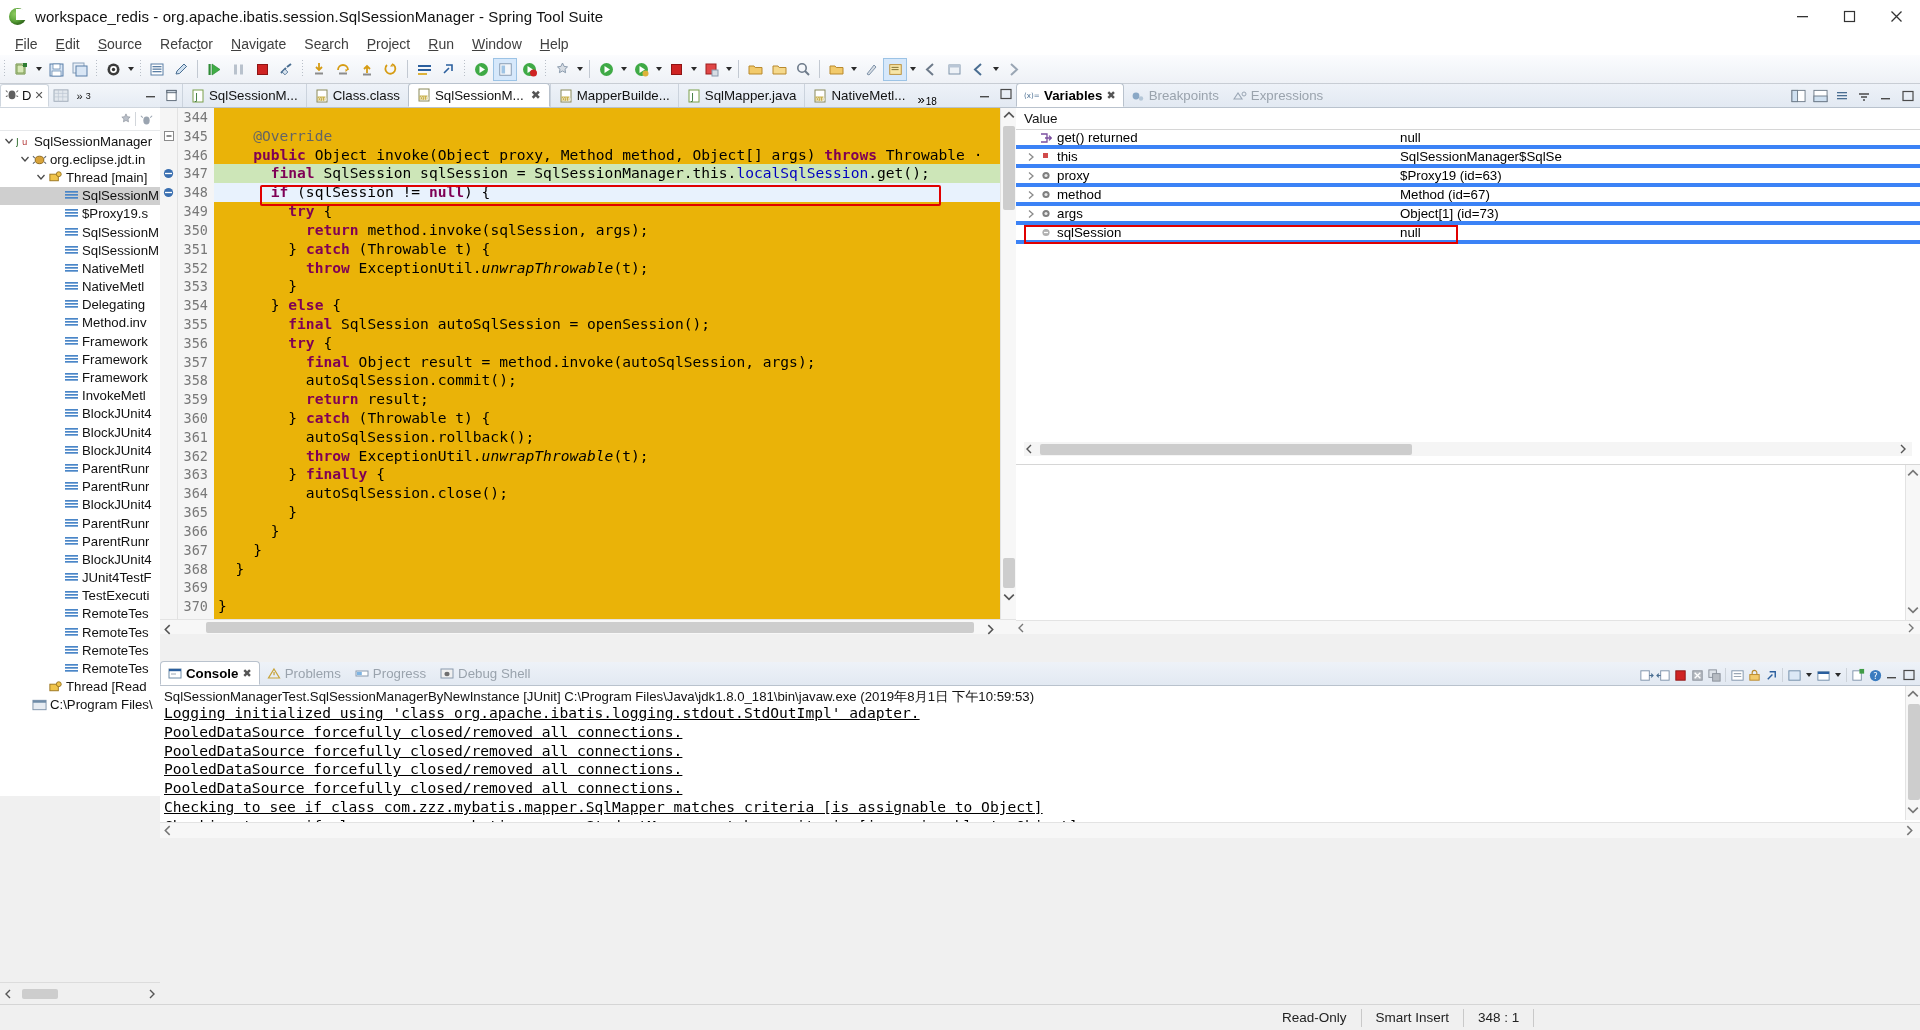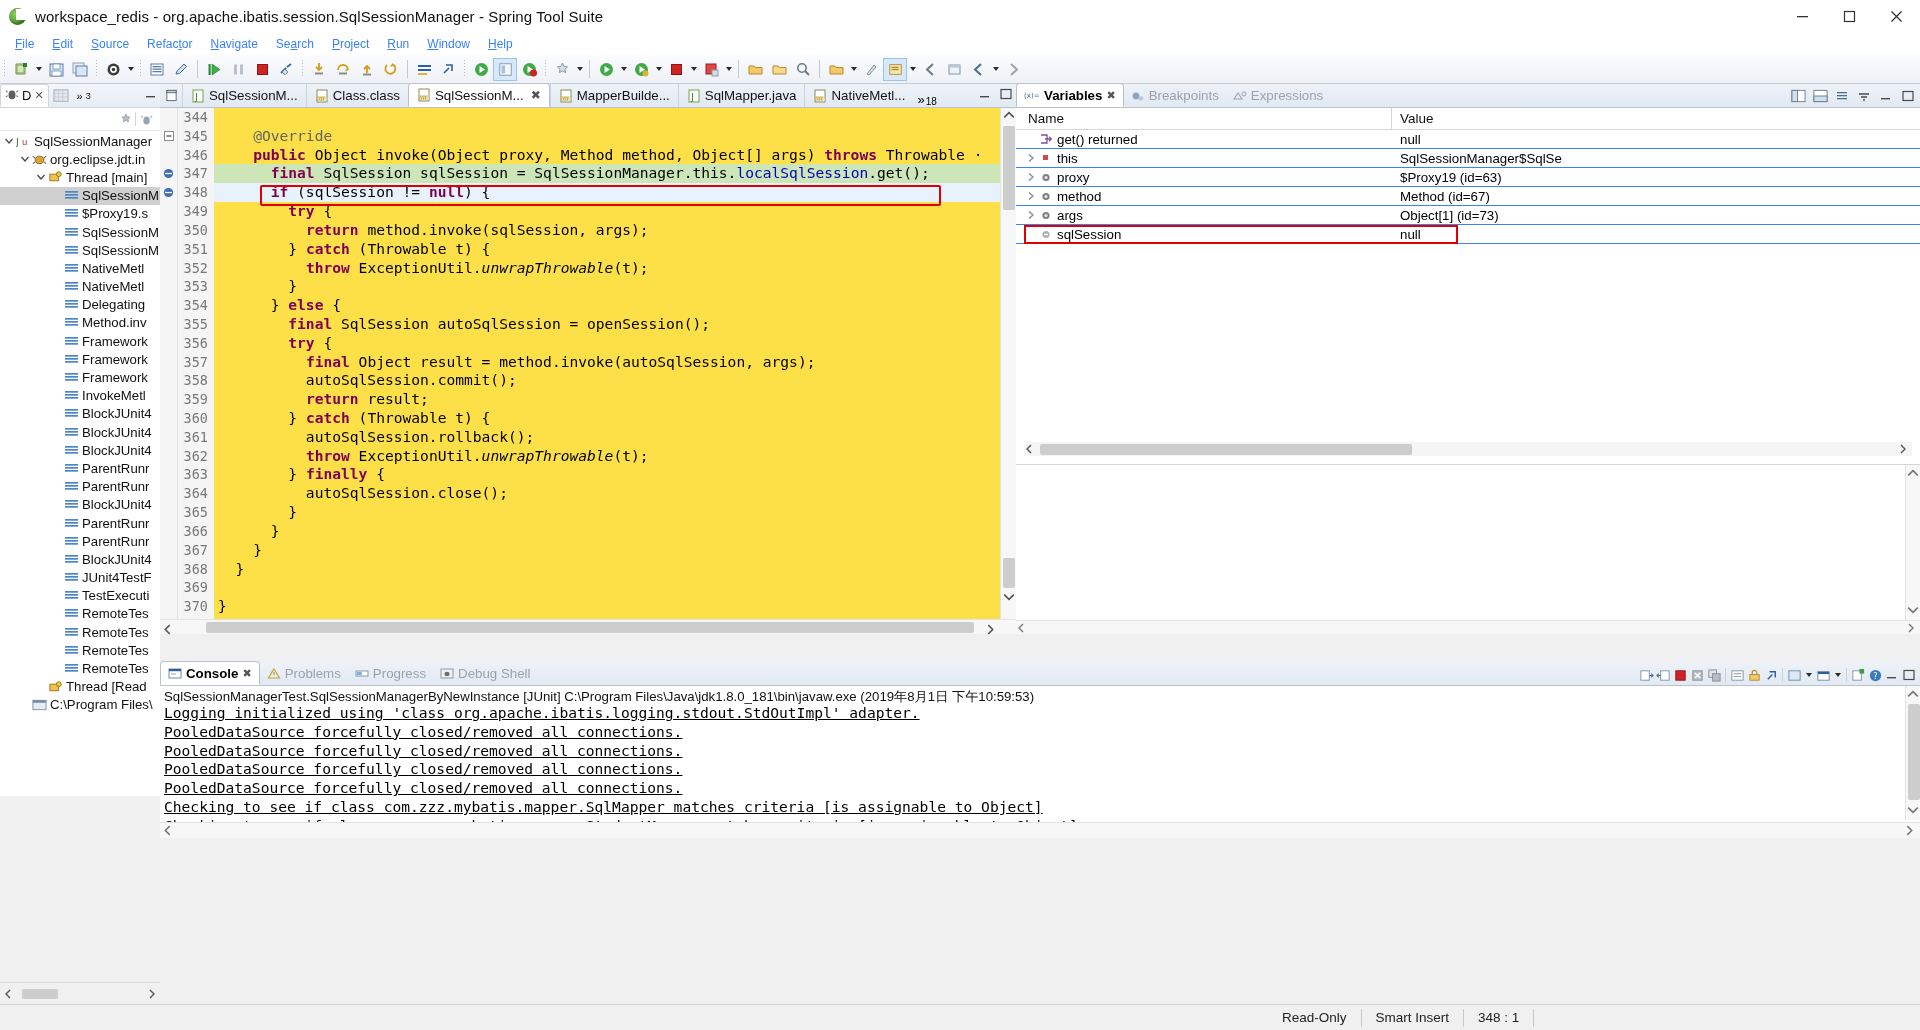--- a/index.html
+++ b/index.html
@@ -46,21 +46,21 @@
   }
   .win-btn svg { display: block; }
 
   
   .menubar {
     position: absolute; top: 33px; left: 0; width: 1920px; height: 22px;
     background: #ffffff;
     display: flex; align-items: center; padding-left: 6px;
   }
   .menu-item {
-    padding: 2px 9px; font-size: 12px; color: #3b82f6; line-height: 18px;
+    padding: 2px 9px; font-size: 14px; color: #404040; line-height: 18px;
   }
   .menu-item u { text-decoration: underline; }
 
   
   .toolbar {
     position: absolute; top: 55px; left: 0; width: 1920px; height: 29px;
     background: linear-gradient(#fbfcfe, #eef1f6);
     border-bottom: 1px solid #c8cdd4;
     display: flex; align-items: center;
   }
@@ -141,21 +141,21 @@
     border-radius: 4px 4px 0 0; height: 24px; font-weight: normal;
   }
   .ed-tab .closex { font-size: 12px; color: #555; margin-left: 3px; }
   .ed-tab-more {
     display:flex; align-items:flex-end; gap:1px; padding:0 4px; height:23px; font-size:13px;
   }
   .ed-tab-more sub { font-size: 10px; }
   .ed-right-btns { position: absolute; right: 2px; top: 2px; display: flex; gap: 5px; }
   .mini-btn { width: 16px; height: 16px; display: flex; align-items: center; justify-content: center; }
 
-  .code-wrap { position: relative; height: 526px; background: #fde047; display: flex; }
+  .code-wrap { position: relative; height: 526px; background: #eab308; display: flex; }
   .ruler-left {
     width: 18px; background: #f5f5f5; border-right: 1px solid #e2e2e2; position: relative;
   }
   .gutter {
     width: 36px; background: #f5f5f5; text-align: right; padding-right: 6px;
     font-family: "DejaVu Sans Mono", monospace; font-size: 13.5px; color: #787878;
     position: relative;
   }
   .code {
     flex: 1; position: relative; overflow: hidden;
@@ -195,21 +195,21 @@
   }
   .vtab { height: 23px; display: flex; align-items: center; gap: 4px; padding: 0 7px; font-size: 13.3px; }
   .vtab.active { background: #fff; border: 1px solid #b9c2cd; border-bottom-color: #fff; border-radius: 4px 4px 0 0; height: 24px; color:#000; }
   .vtab.inactive { color: #9aa3ad; }
   .vars-hdr {
     display: flex; height: 22px; align-items: center; font-size: 13.5px; color: #111;
     border-bottom: 1px solid #d6d6d6; background: #fff;
   }
   .vars-hdr .c1 { width: 376px; padding-left: 12px; border-right: 1px solid #d6d6d6; height:22px; line-height:22px;}
   .vars-hdr .c2 { padding-left: 8px; }
-  .vrow { display: flex; height: 19px; align-items: center; font-size: 13.3px; border-bottom: 1px solid #3b82f6; position: relative;}
+  .vrow { display: flex; height: 19px; align-items: center; font-size: 13.3px; border-bottom: 4px solid #3b82f6; position: relative;}
   .vrow .c1 { width: 376px; display: flex; align-items: center; height: 19px; }
   .vrow .c2 { padding-left: 8px; white-space: nowrap; overflow: hidden; }
   .varrow-box { position: absolute; left: 8px; right: 0; top: 0; height: 19px; border: 2.5px solid #e00000; }
   .vtwist { width: 14px; display: flex; align-items: center; justify-content: center; margin-left: 8px; }
   .vic { width: 16px; display: flex; align-items: center; justify-content: center; margin-right: 3px; }
   .vars-hscroll { position: absolute; left: 8px; right: 8px; bottom: 178px; height: 14px; background: #f5f5f5; display:flex; align-items:center;}
   .vars-detail { position: absolute; left: 0; right: 0; bottom: 0; height: 170px; background: #fff; border-top: 1px solid #d6d6d6;}
 
   
   .console-panel {
@@ -1264,21 +1264,20 @@
         </div>
         <div class="mini-btn">
           <svg width="14" height="14" viewBox="0 0 14 14">
               <rect x="2" y="2.5" width="10" height="9" fill="none" stroke="#4a4a4a" stroke-width="1.2"></rect>
             </svg>
         </div>
       </div>
     </div>
 
     <div class="vars-hdr">
-      <div class="c1">Name</div>
       <div class="c2">Value</div>
     </div>
 
     <div id="vars-rows">
         <div class="vrow">
           <div class="c1">
             <div class="vtwist"></div>
             <div class="vic">
               <svg width="12" height="12" viewBox="0 0 12 12">
                 <path d="M1 2 h6 v8 h-6" fill="none" stroke="#7b4fa0" stroke-width="1.3"></path>

